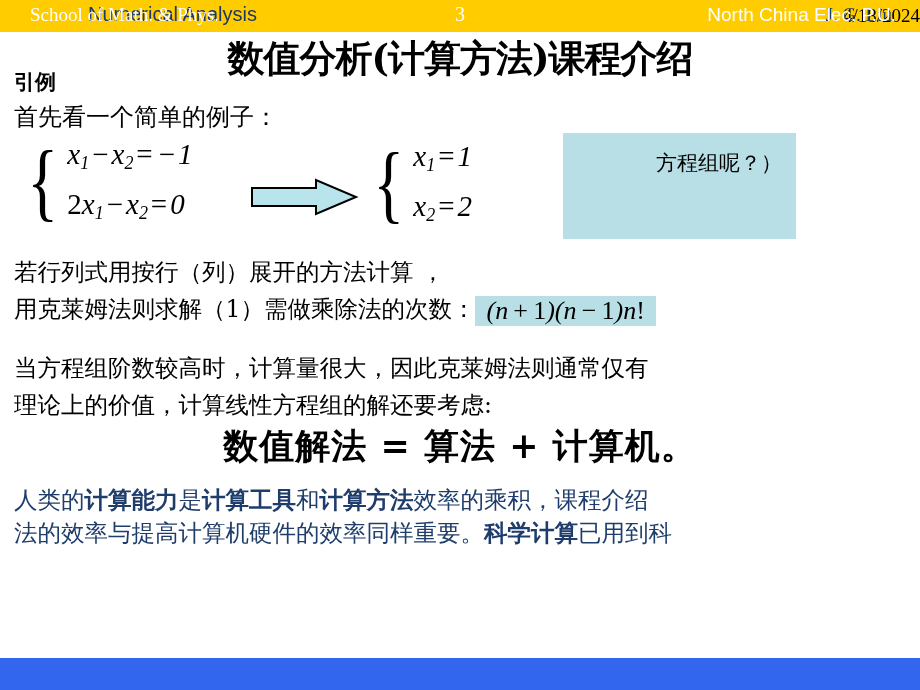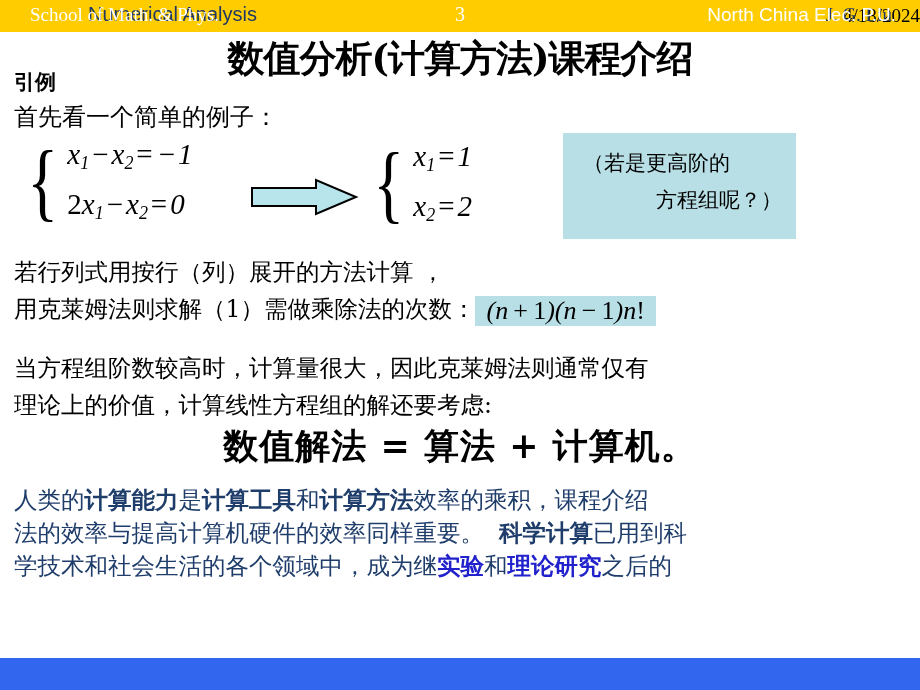--- a/index.html
+++ b/index.html
@@ -259,37 +259,35 @@
   </div>
 </div>
 
 <div class="arrow-wrap">
   <svg width="110" height="38" viewBox="0 0 110 38">
     <polygon points="2,10 66,10 66,2 106,19 66,36 66,28 2,28" fill="#B8E4EC" stroke="#000000" stroke-width="2"></polygon>
   </svg>
 </div>
 
 <div class="note-box">
-  <span class="note-line-1">（若是更高阶的</span>
   <span class="note-line-2">方程组呢？）</span>
 </div>
 
 <div class="p-line pl1">若行列式用按行（列）展开的方法计算 ，</div>
 
 <div class="p-line pl2">
   <span>用克莱姆法则求解（1）需做乘除法的次数：</span><span class="formula-hl">(<span class="n">n</span><span class="pn"> + 1</span>)(<span class="n">n</span><span class="pn"> − 1</span>)<span class="n">n</span><span class="pn">!</span></span>
 </div>
 
 <div class="p-line pl3">当方程组阶数较高时，计算量很大，因此克莱姆法则通常仅有</div>
 <div class="p-line pl4">理论上的价值，计算线性方程组的解还要考虑:</div>
 
 <div class="big-formula">数值解法 = 算法 + 计算机。</div>
 
 <div class="blue-para">
   <span class="bp-line"><span>人类的</span><span style="font-weight: bold;">计算能力</span><span>是</span><span style="font-weight: bold;">计算工具</span><span>和</span><span style="font-weight: bold;">计算方法</span><span>效率的乘积，课程介绍</span></span>
-  <span class="bp-line"><span>法的效率与提高计算机硬件的效率同样重要。</span><span style="font-weight: bold; margin-left: 15px;">科学计算</span><span>已用到科</span></span>
-  <span class="bp-line"><span>学技术和社会生活的各个领域中，成为继</span><span style="font-weight: bold; color: rgb(34, 34, 204);">实验</span><span>和</span><span style="font-weight: bold; color: rgb(34, 34, 204);">理论研究</span><span>之后的</span></span>
+  <span class="bp-line"><span>法的效率与提高计算机硬件的效率同样重要。</span><span style="font-weight: bold;">科学计算</span><span>已用到科</span></span>
 </div>
 
 <div class="footer-bar"></div>
 <div class="footer-left">School of Math. &amp; Phys.</div>
 <div class="footer-page">3</div>
 <div class="footer-right">North China Elec. P.U.</div>
 
 </body></html>

